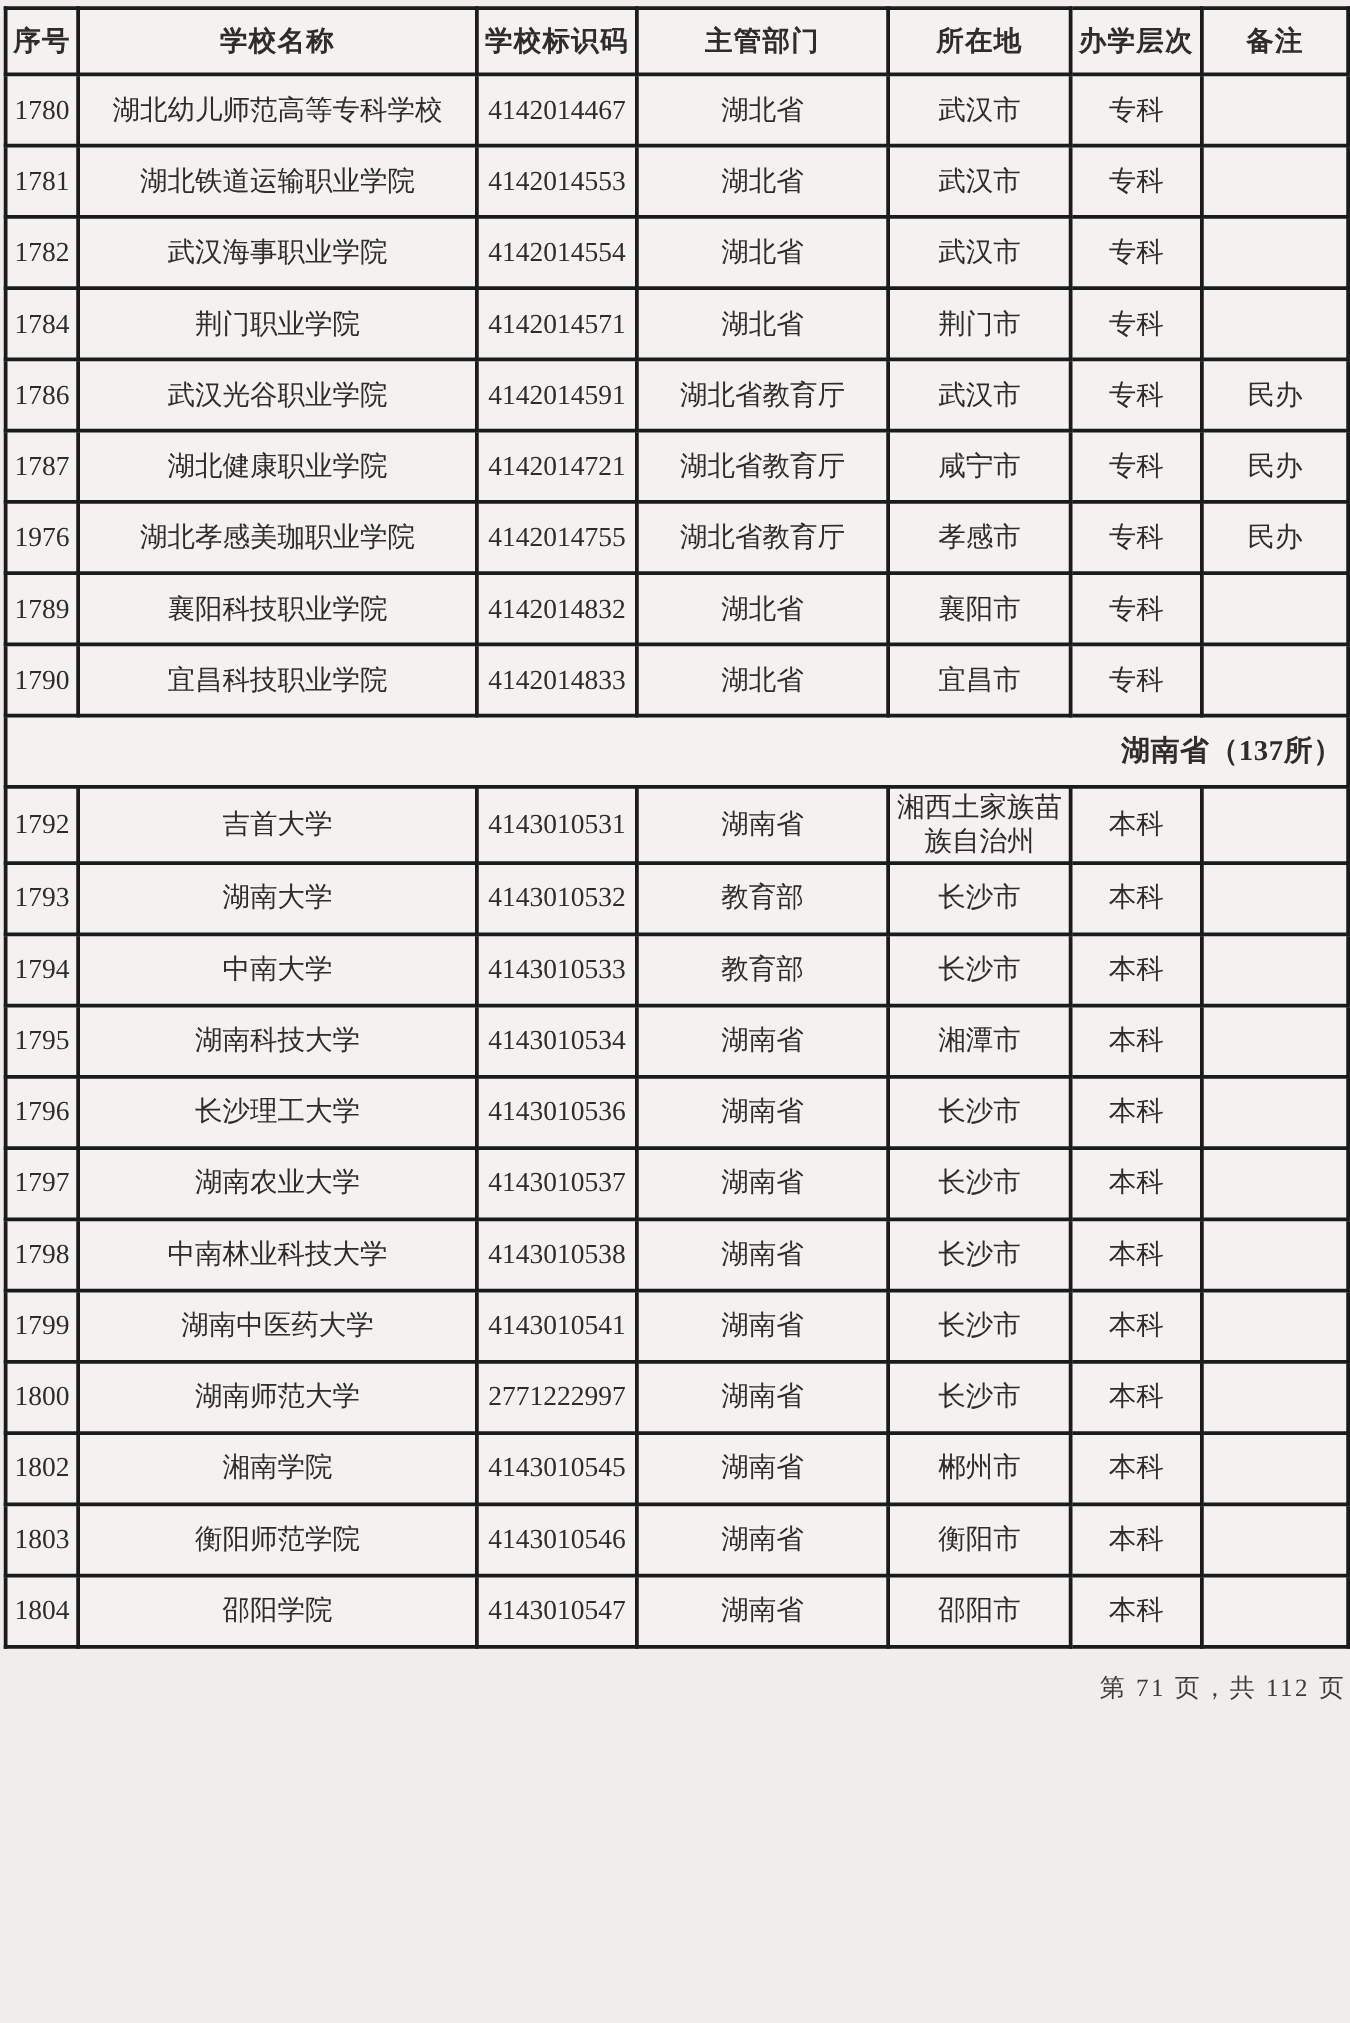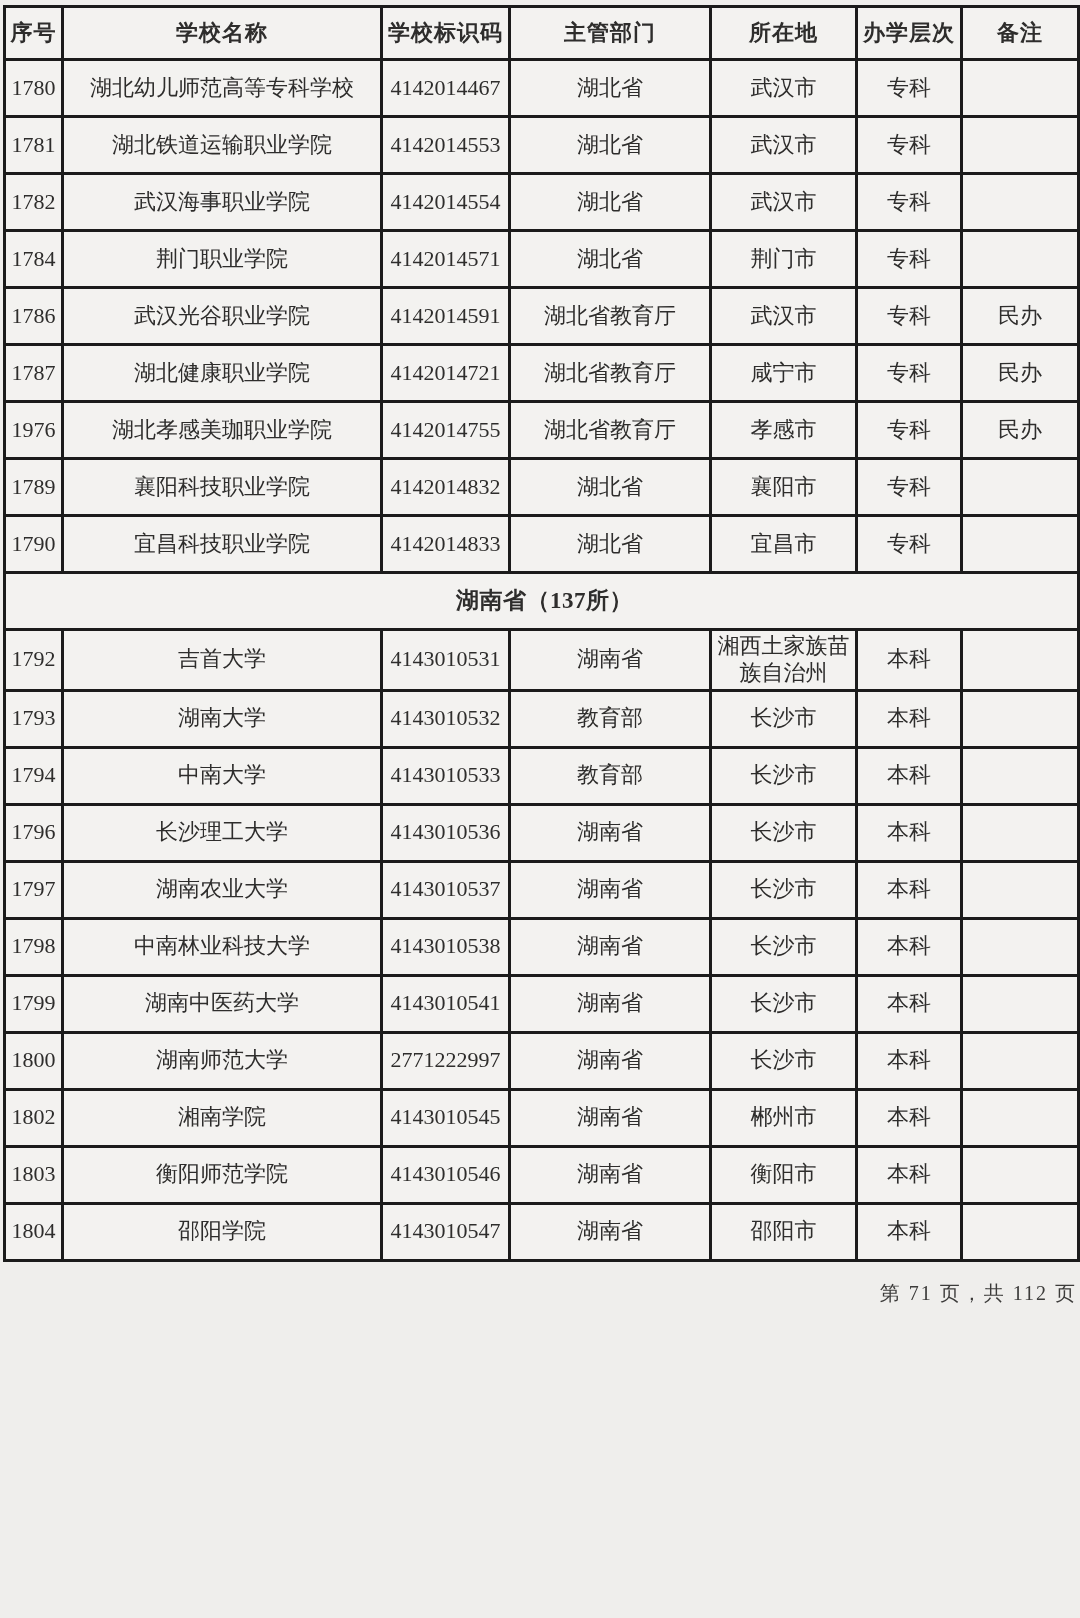--- a/index.html
+++ b/index.html
@@ -36,21 +36,21 @@
   .school-table th {
     height: 53px;
     font-weight: bold;
     font-size: 22px;
     letter-spacing: 1px;
   }
   .school-table td {
     height: 57px;
   }
   .school-table tr.section-row td {
-    text-align: center;
+    text-align: right;
     font-weight: bold;
     font-size: 23px;
     padding-left: 9px;
     letter-spacing: 0.5px;
     font-family: Liberation Serif, serif;
   }
   .footer {
     width: 1074px;
     margin-top: 18px;
     text-align: right;
@@ -191,20 +191,29 @@
         <tr>
           <td>1794</td>
           <td>中南大学</td>
           <td>4143010533</td>
           <td>教育部</td>
           <td>长沙市</td>
           <td>本科</td>
           <td></td>
         </tr>
         <tr>
+          <td>1795</td>
+          <td>湖南科技大学</td>
+          <td>4143010534</td>
+          <td>湖南省</td>
+          <td>湘潭市</td>
+          <td>本科</td>
+          <td></td>
+        </tr>
+        <tr>
           <td>1796</td>
           <td>长沙理工大学</td>
           <td>4143010536</td>
           <td>湖南省</td>
           <td>长沙市</td>
           <td>本科</td>
           <td></td>
         </tr>
         <tr>
           <td>1797</td>

